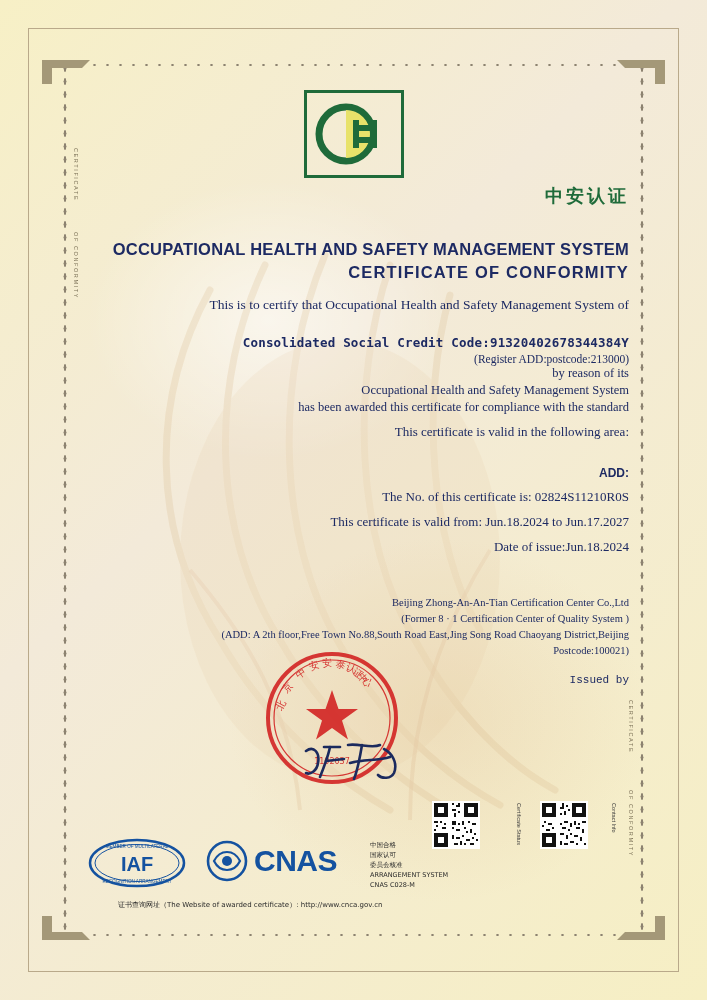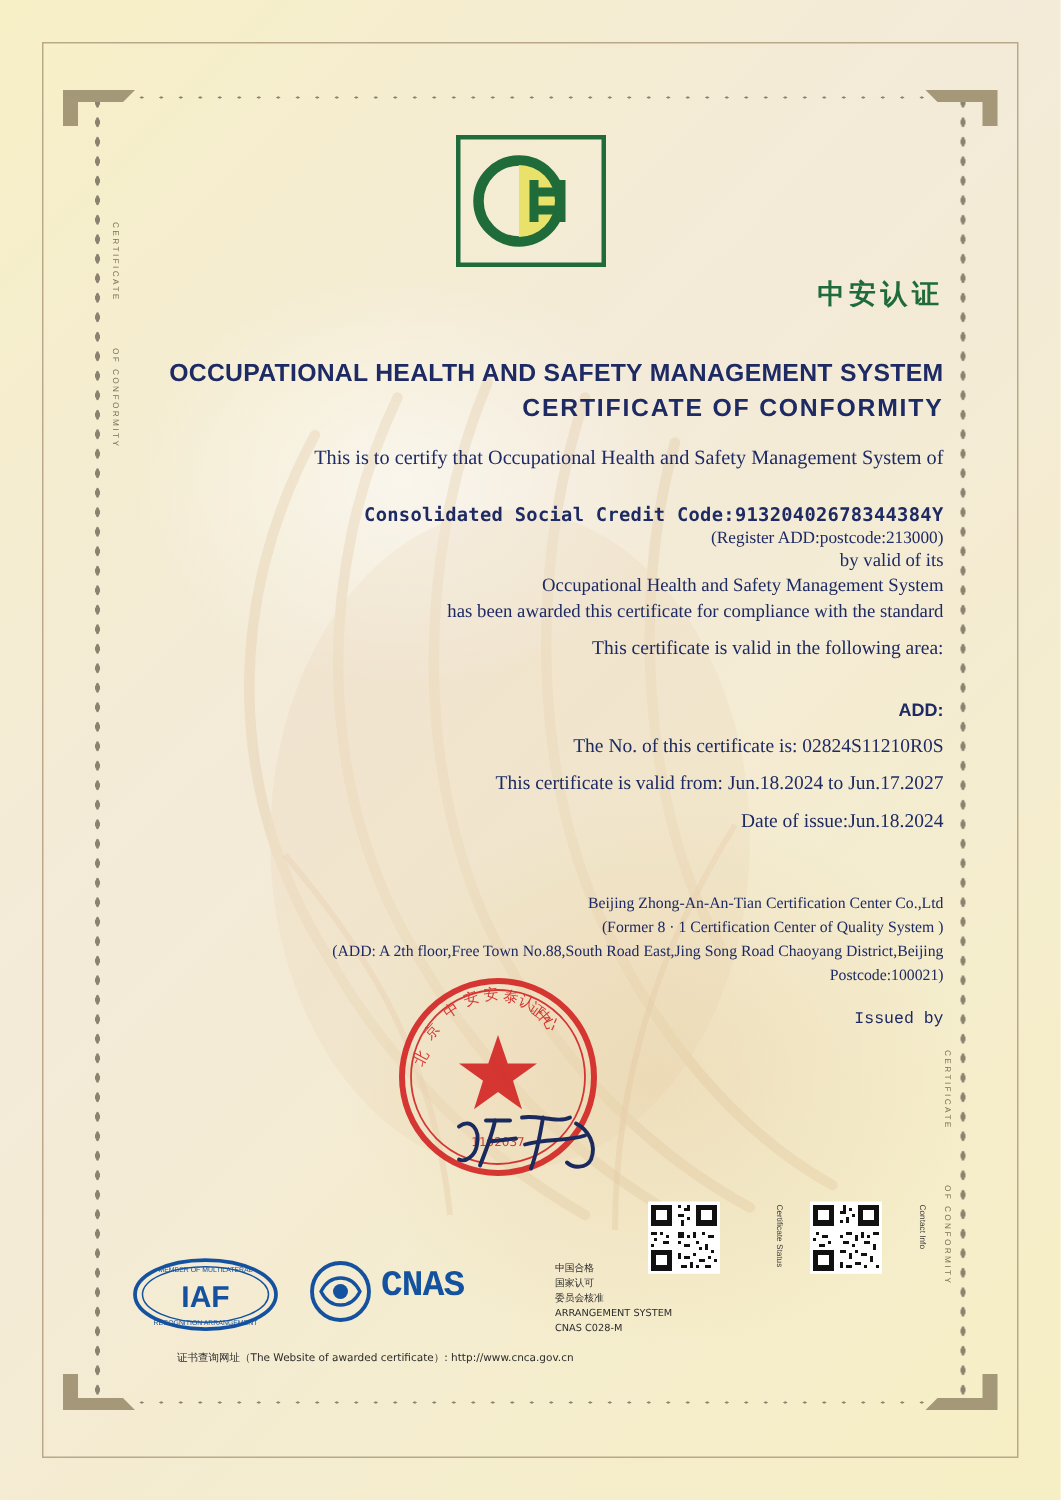--- a/index.html
+++ b/index.html
@@ -233,22 +233,22 @@
     left: 88px; bottom: 82px;
     right: 88px;
     height: 80px;
   }
   .taf {
     position: absolute; left: 0; top: 0;
     width: 98px; height: 50px;
   }
   .cnas {
     position: absolute; left: 118px; top: 4px;
-    font-family: Liberation Mono, monospace;
-    font-size: 24px;
+    font-family: Liberation Sans, sans-serif;
+    font-size: 30px;
     font-weight: bold;
     color: #1452a0;
     letter-spacing: -0.5px;
   }
   .cnas-mark {
     position: absolute; left: 118px; top: 2px;
     width: 42px; height: 42px;
   }
   .cnas-text { position: absolute; left: 166px; top: 6px; }
   .cnas-desc {
@@ -338,21 +338,21 @@
       </div>
       <div class="logo-cn">中安认证</div>
     </div>
 
     <div class="title1">OCCUPATIONAL HEALTH AND SAFETY MANAGEMENT SYSTEM</div>
     <div class="title2">CERTIFICATE OF CONFORMITY</div>
     <div class="subtitle">This is to certify that Occupational Health and Safety Management System of</div>
 
     <div class="credit">Consolidated Social Credit Code:91320402678344384Y</div>
     <div class="register">(Register ADD:postcode:213000)</div>
-    <div class="line">by valid of its</div>
+    <div class="line">by reason of its</div>
     <div class="line">Occupational Health and Safety Management System</div>
     <div class="line">has been awarded this certificate for compliance with the standard</div>
     <div class="valid-area">This certificate is valid in the following area:</div>
 
     <div class="add-label">ADD:</div>
     <div class="detail">The No. of this certificate is: 02824S11210R0S</div>
     <div class="detail">This certificate is valid from: Jun.18.2024 to Jun.17.2027</div>
     <div class="detail">Date of issue:Jun.18.2024</div>
 
     <div class="issuer">

